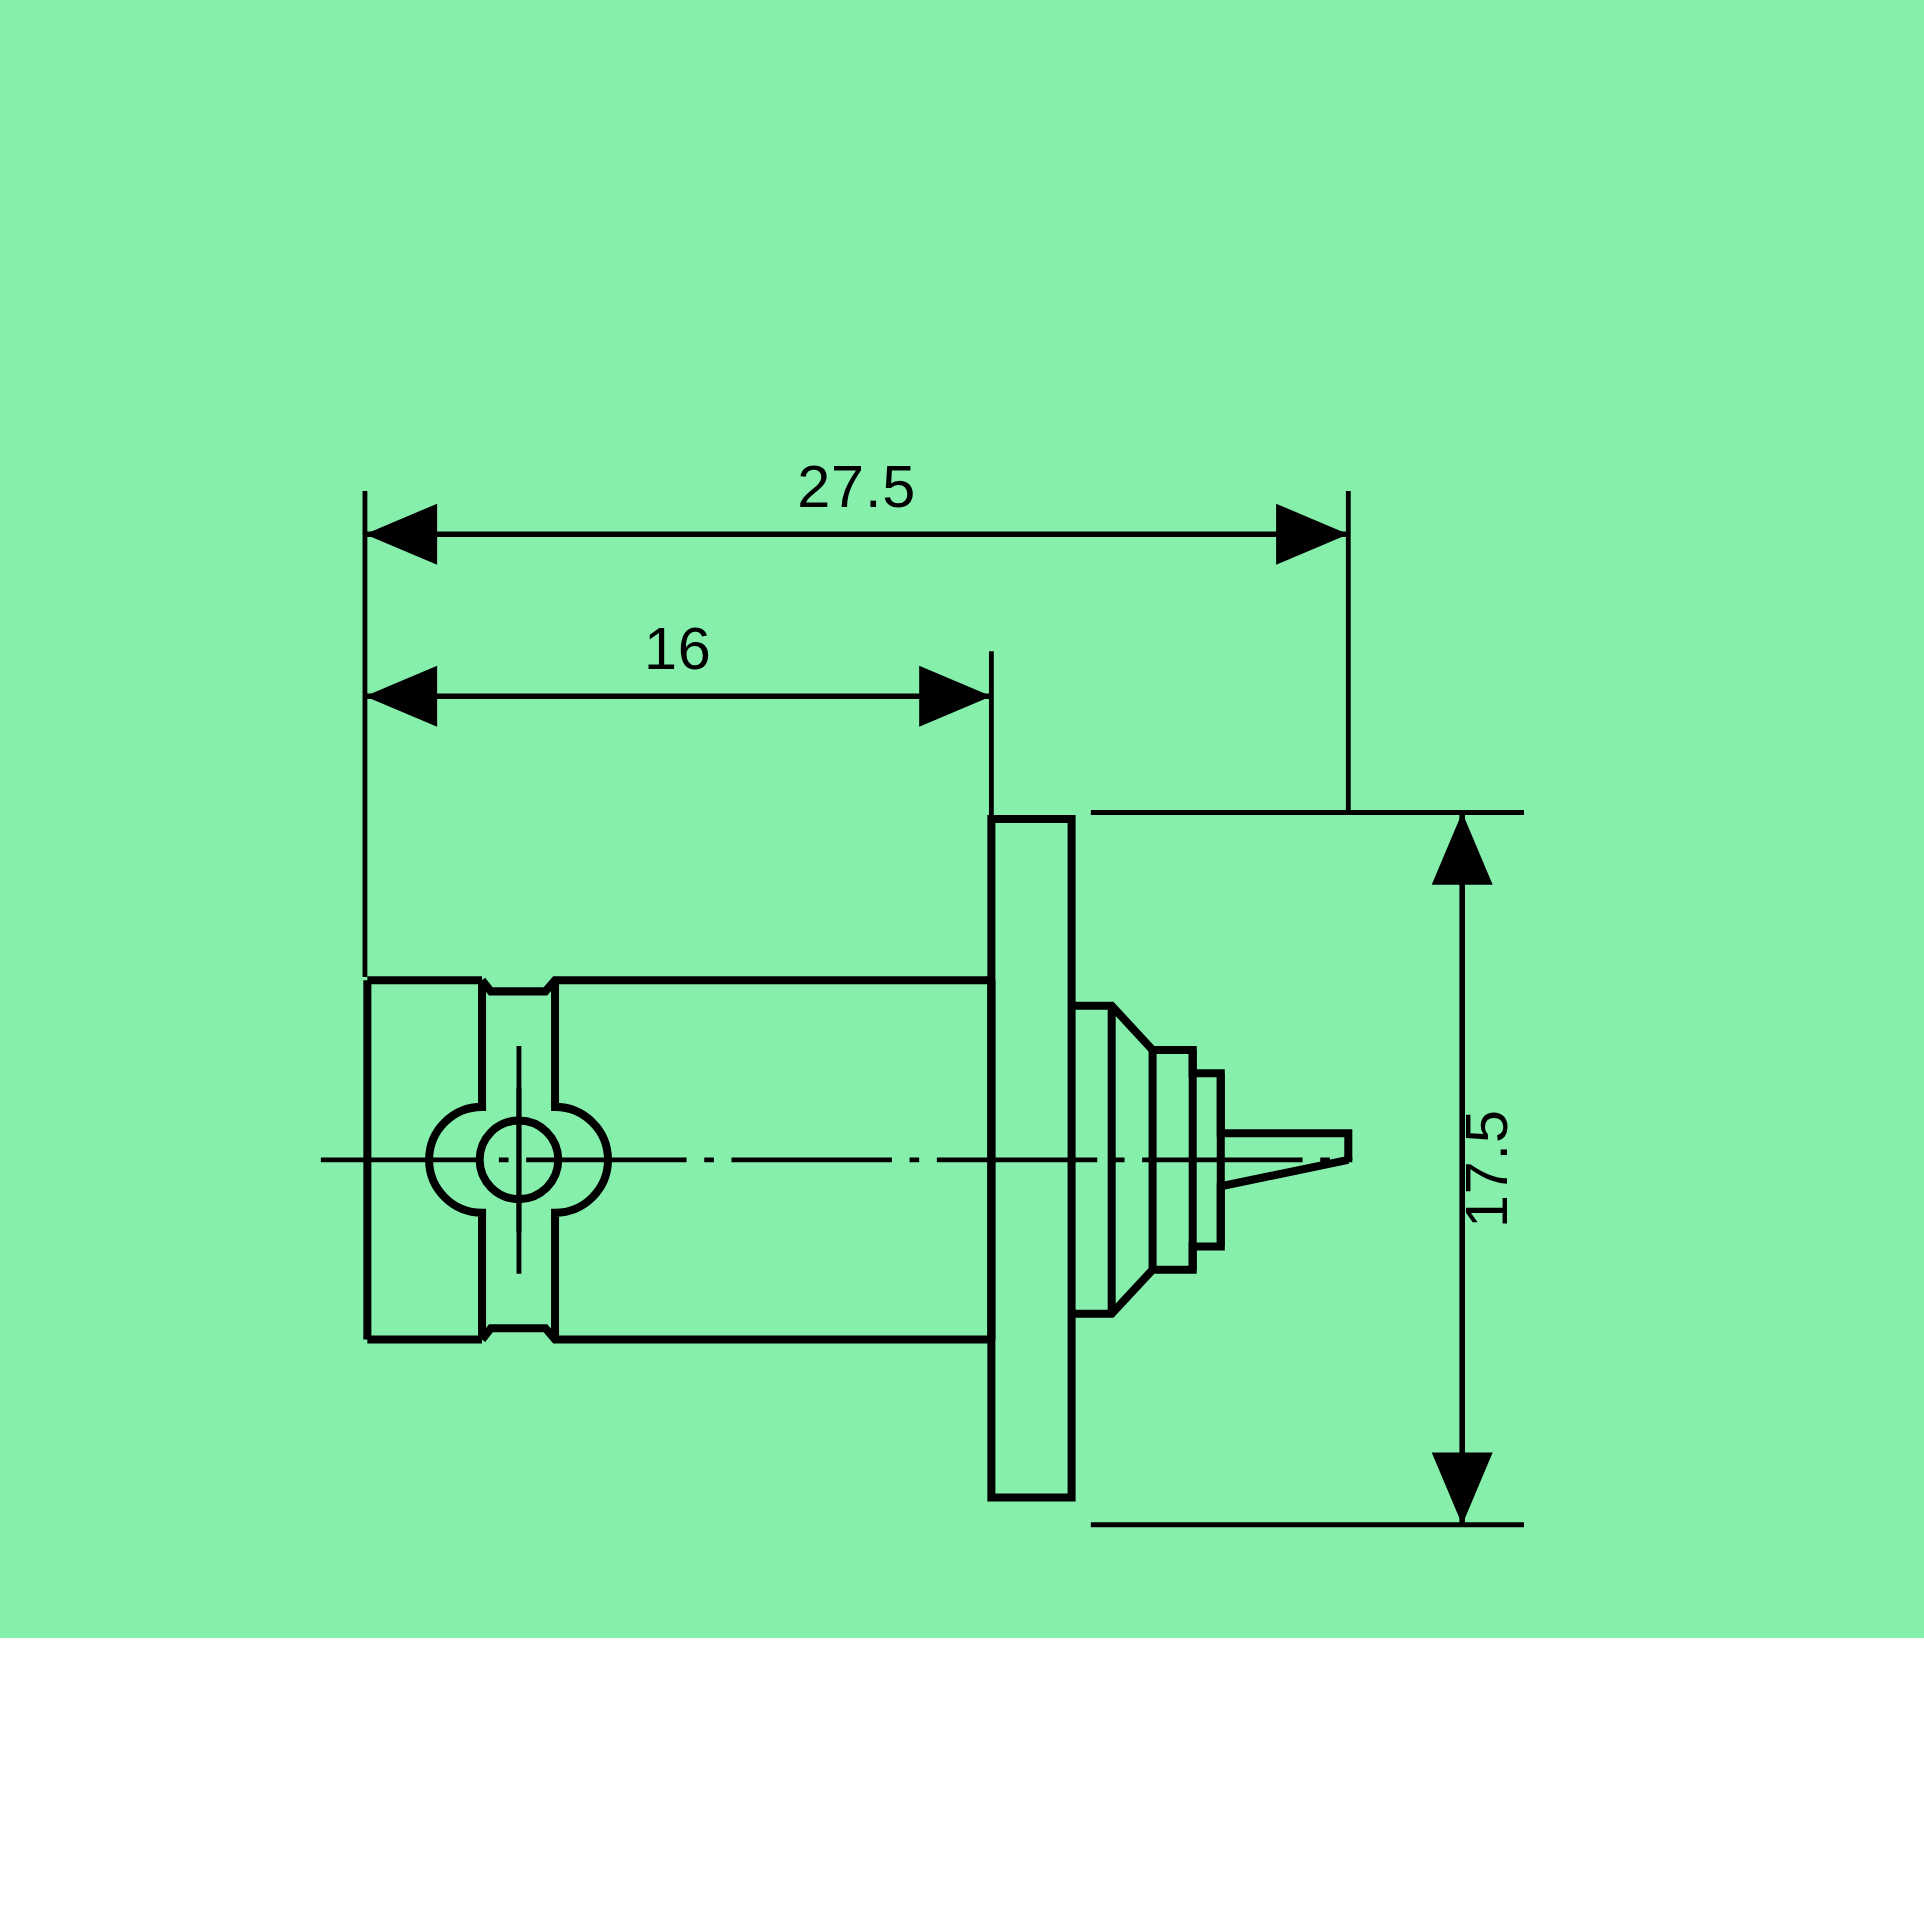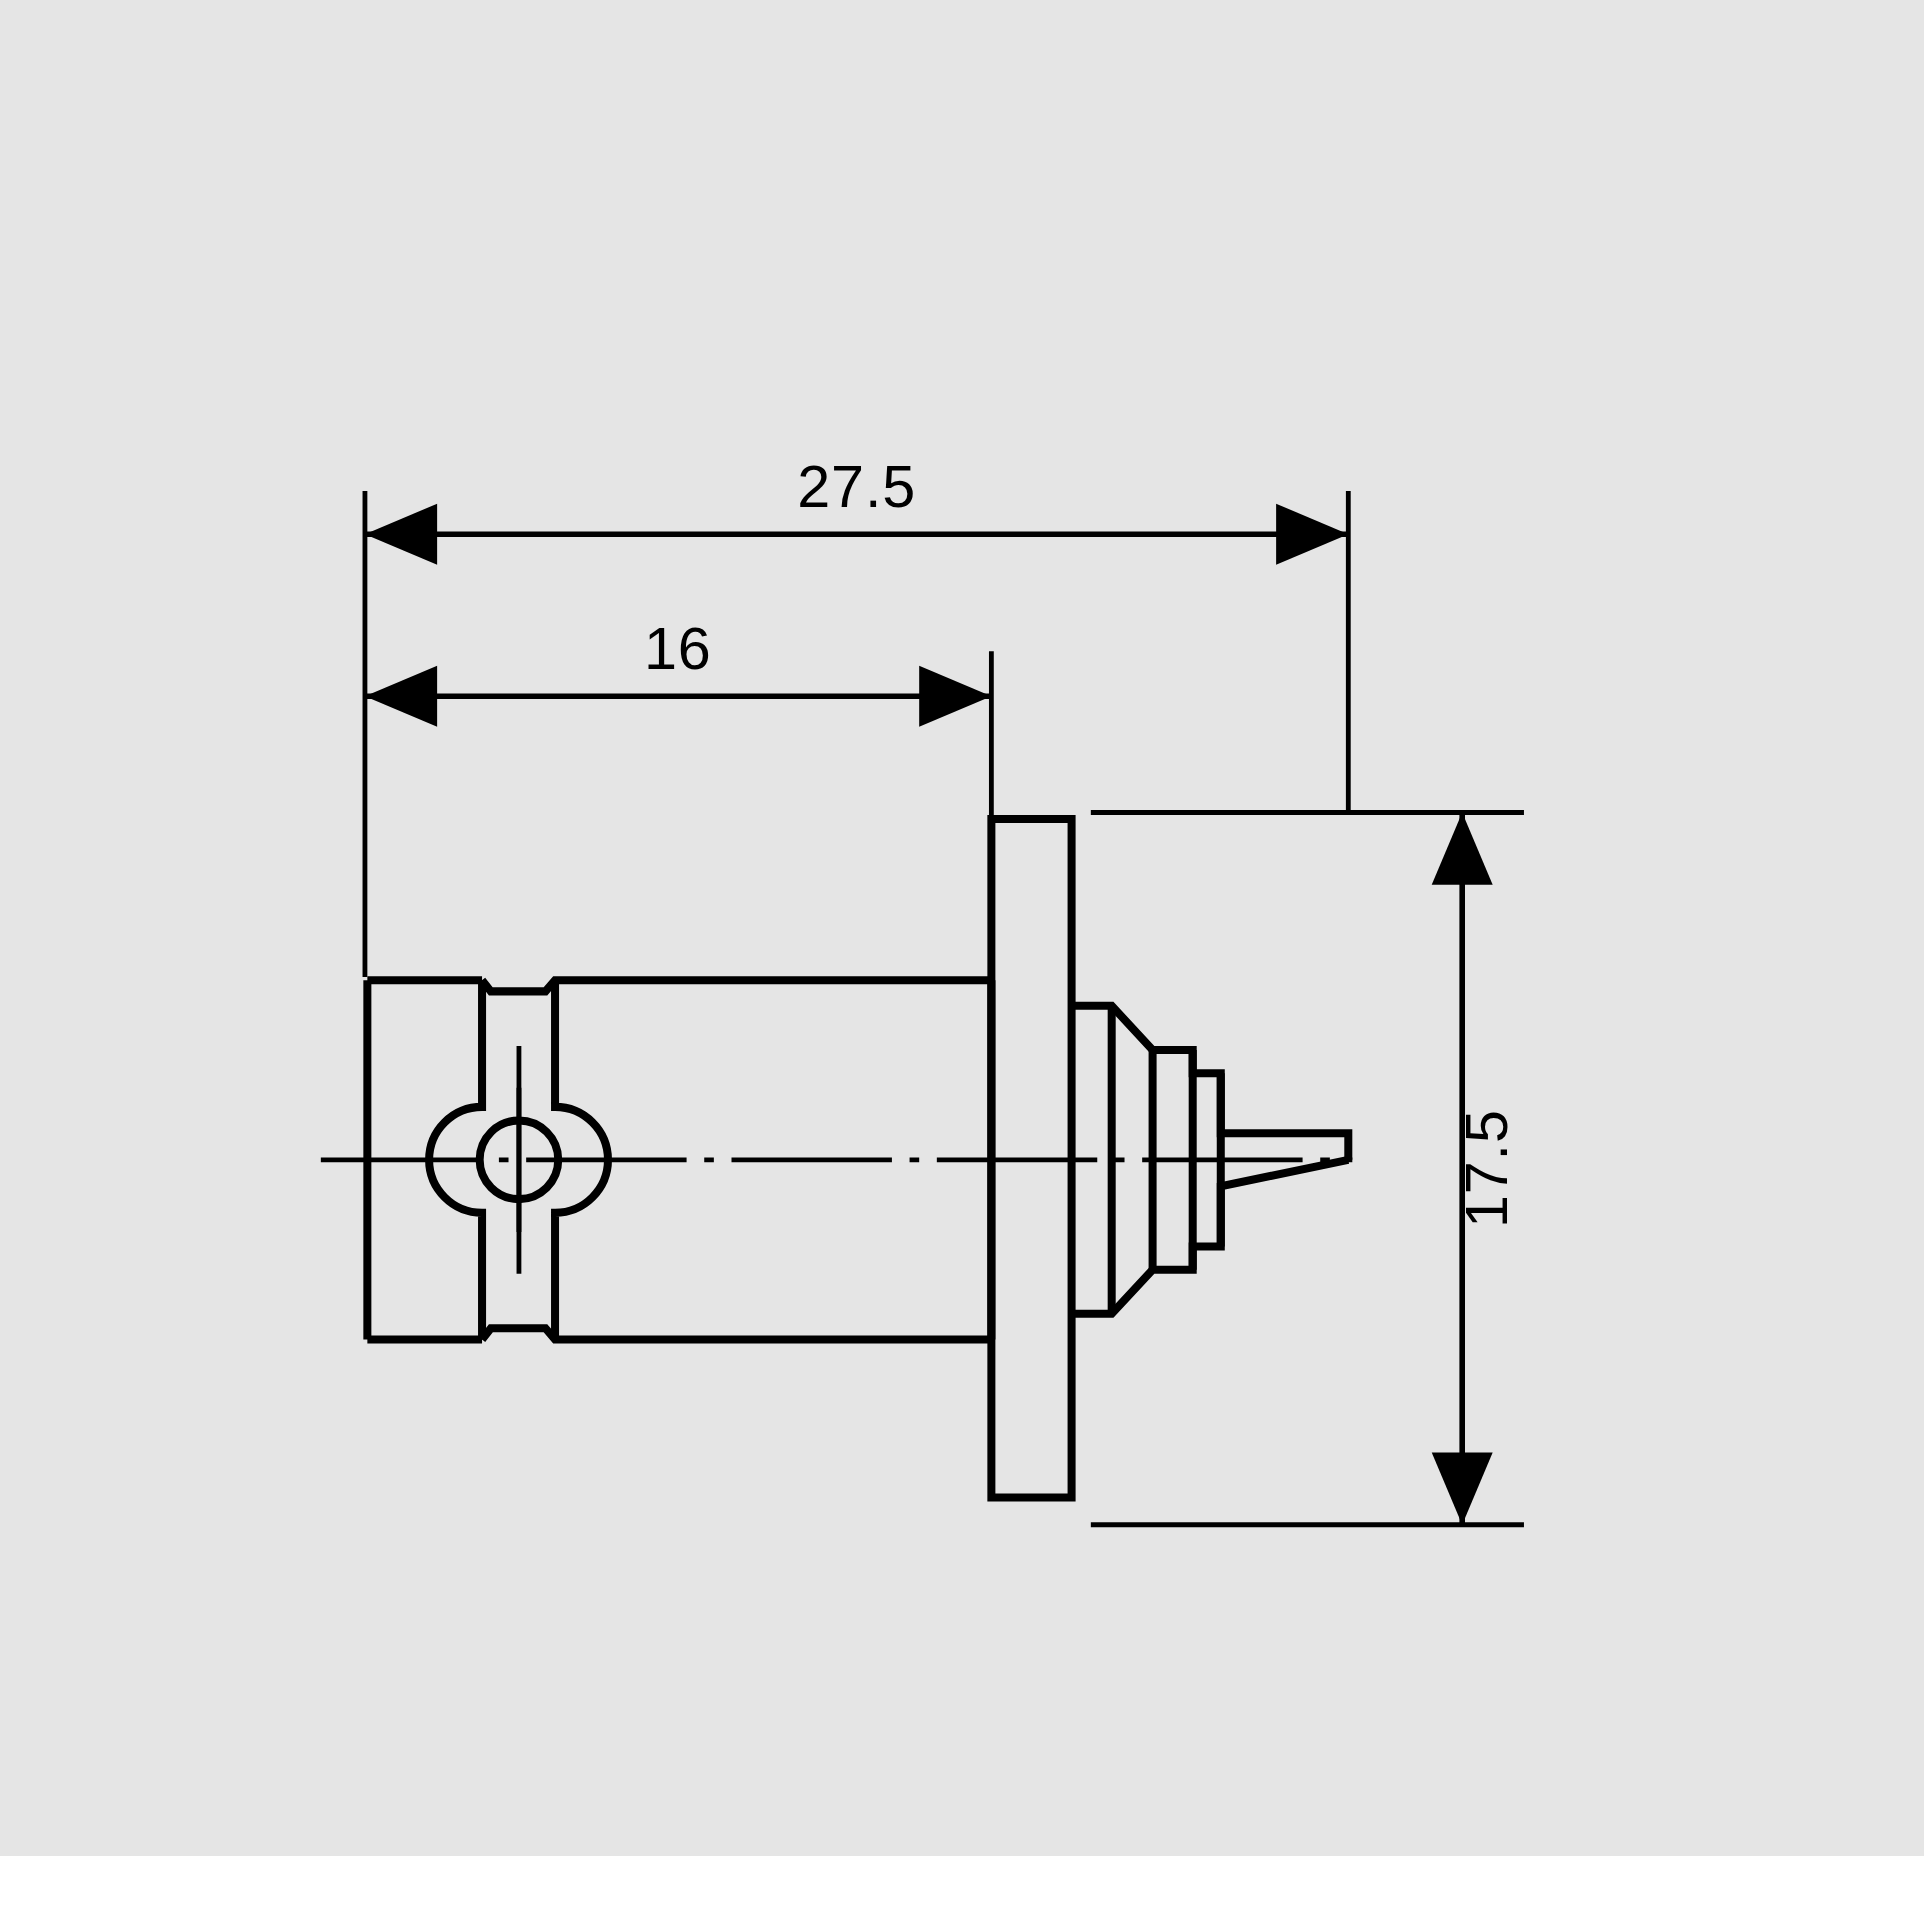--- a/index.html
+++ b/index.html
@@ -9,22 +9,22 @@
   }
   body {
     width: 1925px;
     height: 1925px;
     font-family: "Liberation Sans", sans-serif;
     overflow: hidden;
   }
   #drawing-root {
     position: relative;
     width: 1925px;
-    height: 1856px;
-    background: #e5e5e5;
+    height: 1638px;
+    background: #86efac;
   }
   #drawing-svg {
     display: block;
     width: 1925px;
     height: 1925px;
   }
   .dim-text {
     font-family: "Liberation Sans", sans-serif;
     font-size: 74px;
     fill: #000000;

